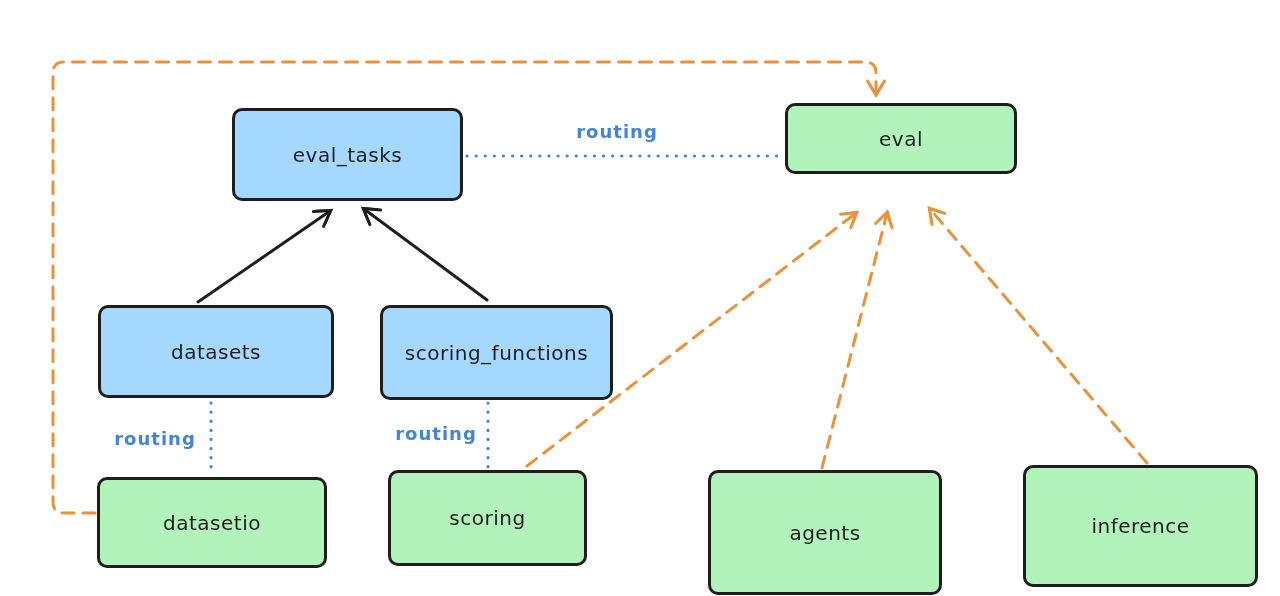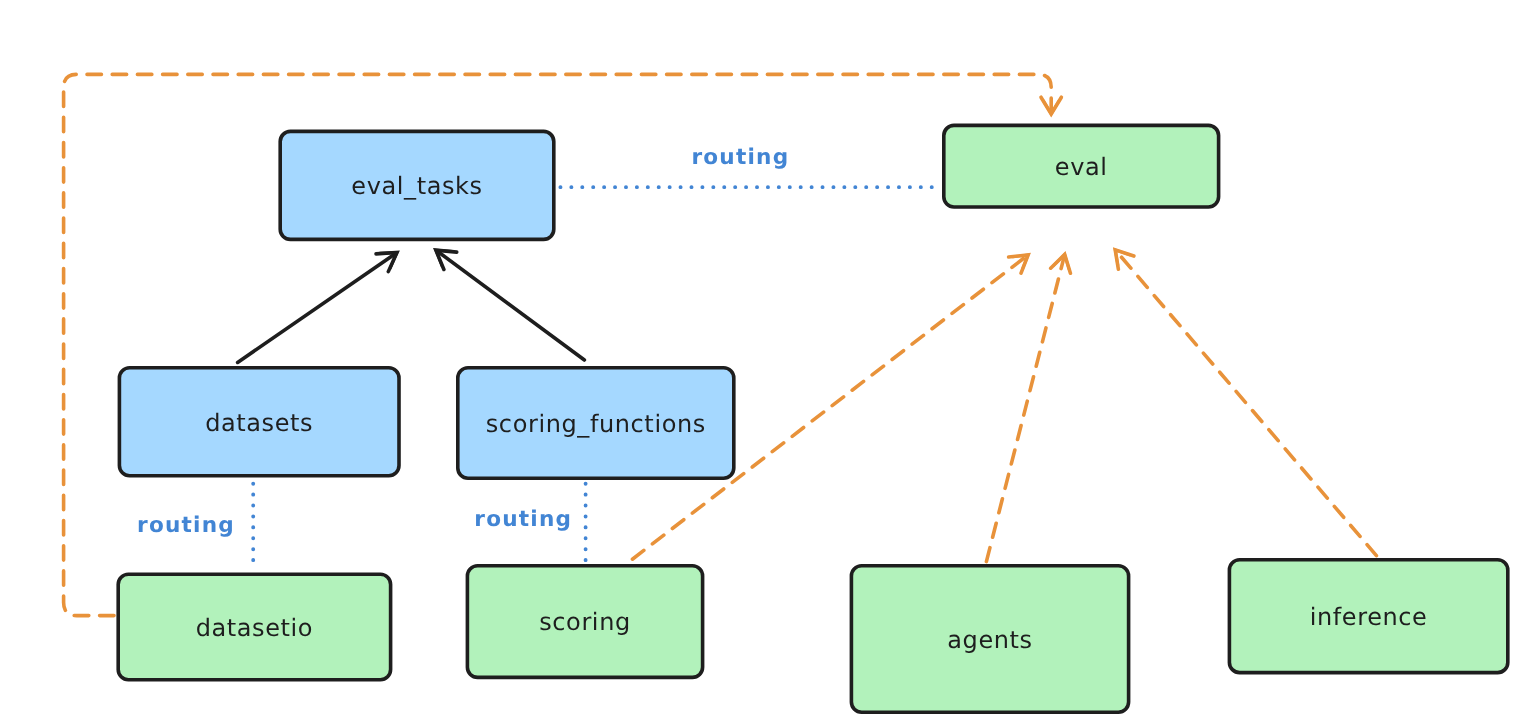--- a/index.html
+++ b/index.html
@@ -120,21 +120,21 @@
   </div>
 
   <div class="node" style="left: 388px; top: 470px; width: 199px; height: 96px; background-color: rgb(178, 242, 187);">
     <span class="node-label">scoring</span>
   </div>
 
   <div class="node" style="left: 708px; top: 470px; width: 234px; height: 125px; background-color: rgb(178, 242, 187);">
     <span class="node-label">agents</span>
   </div>
 
-  <div class="node" style="left: 1023px; top: 465px; width: 235px; height: 97px; background-color: rgb(178, 242, 187);">
+  <div class="node" style="left: 1023px; top: 465px; width: 235px; height: 122px; background-color: rgb(178, 242, 187);">
     <span class="node-label">inference</span>
   </div>
 
   <div class="routing-label" style="left:617px; top:131px">routing</div>
 
   <div class="routing-label" style="left:155px; top:438px">routing</div>
 
   <div class="routing-label" style="left:436px; top:433px">routing</div>
 
 </div>

